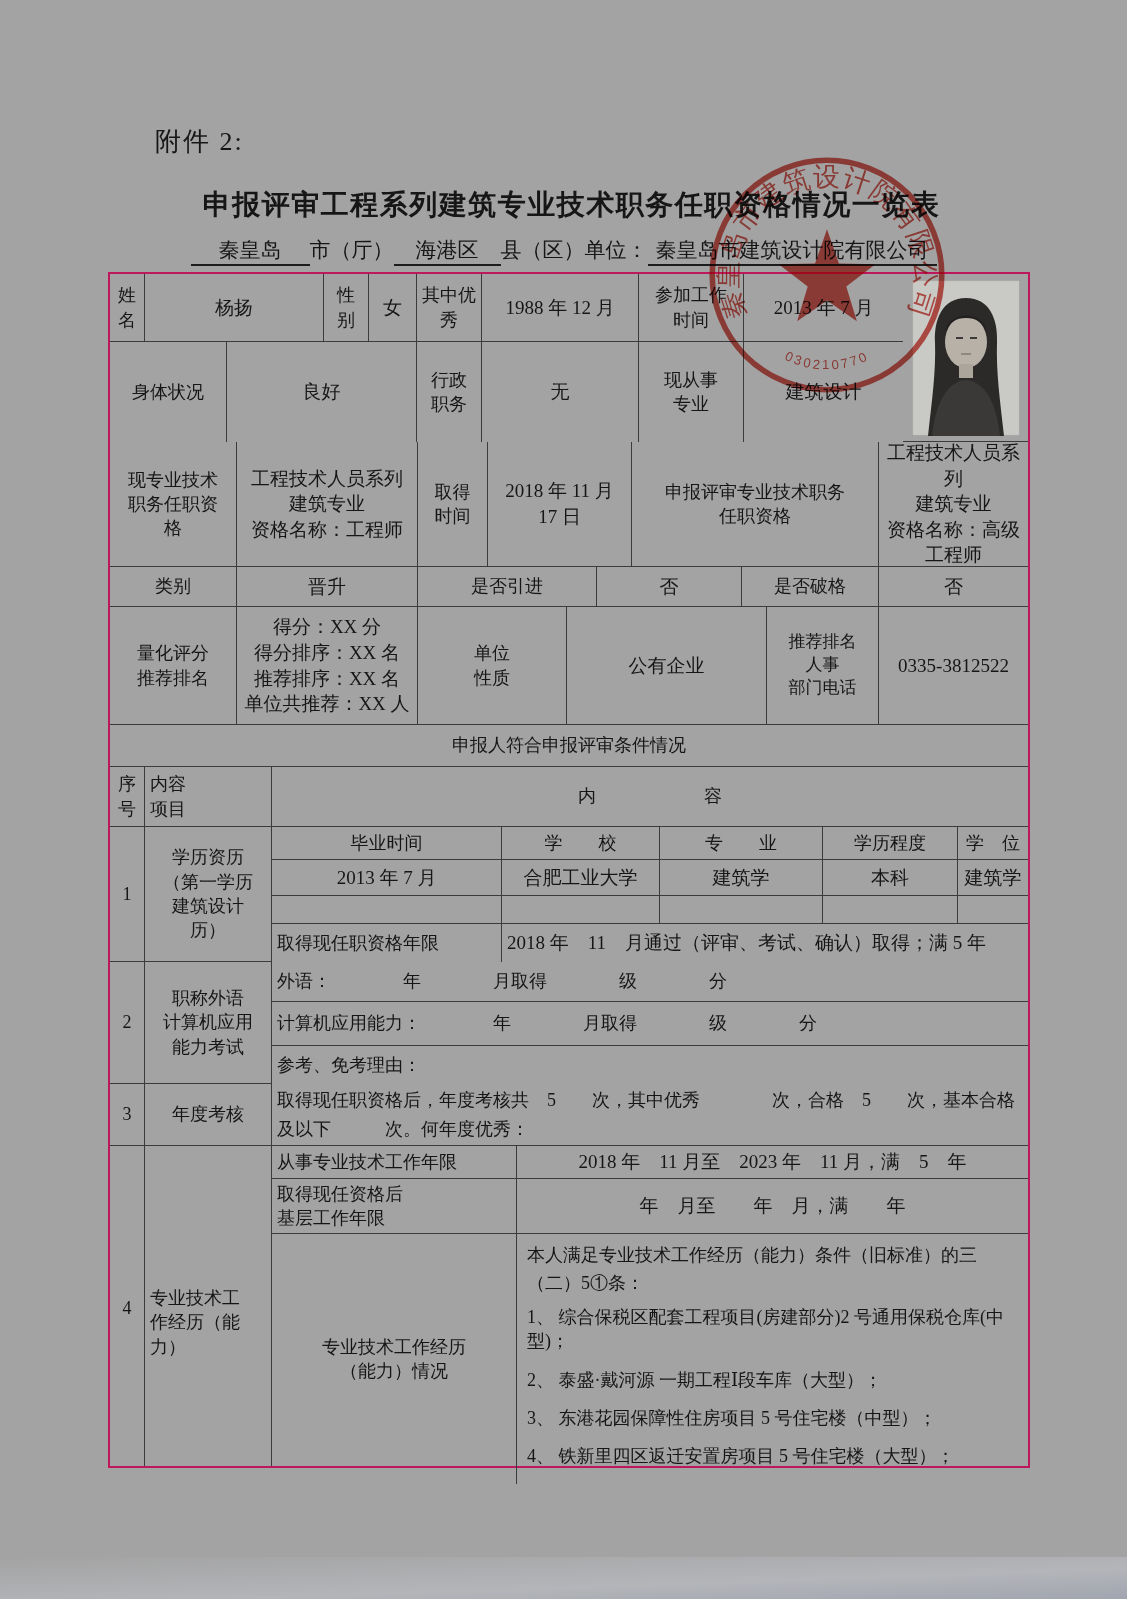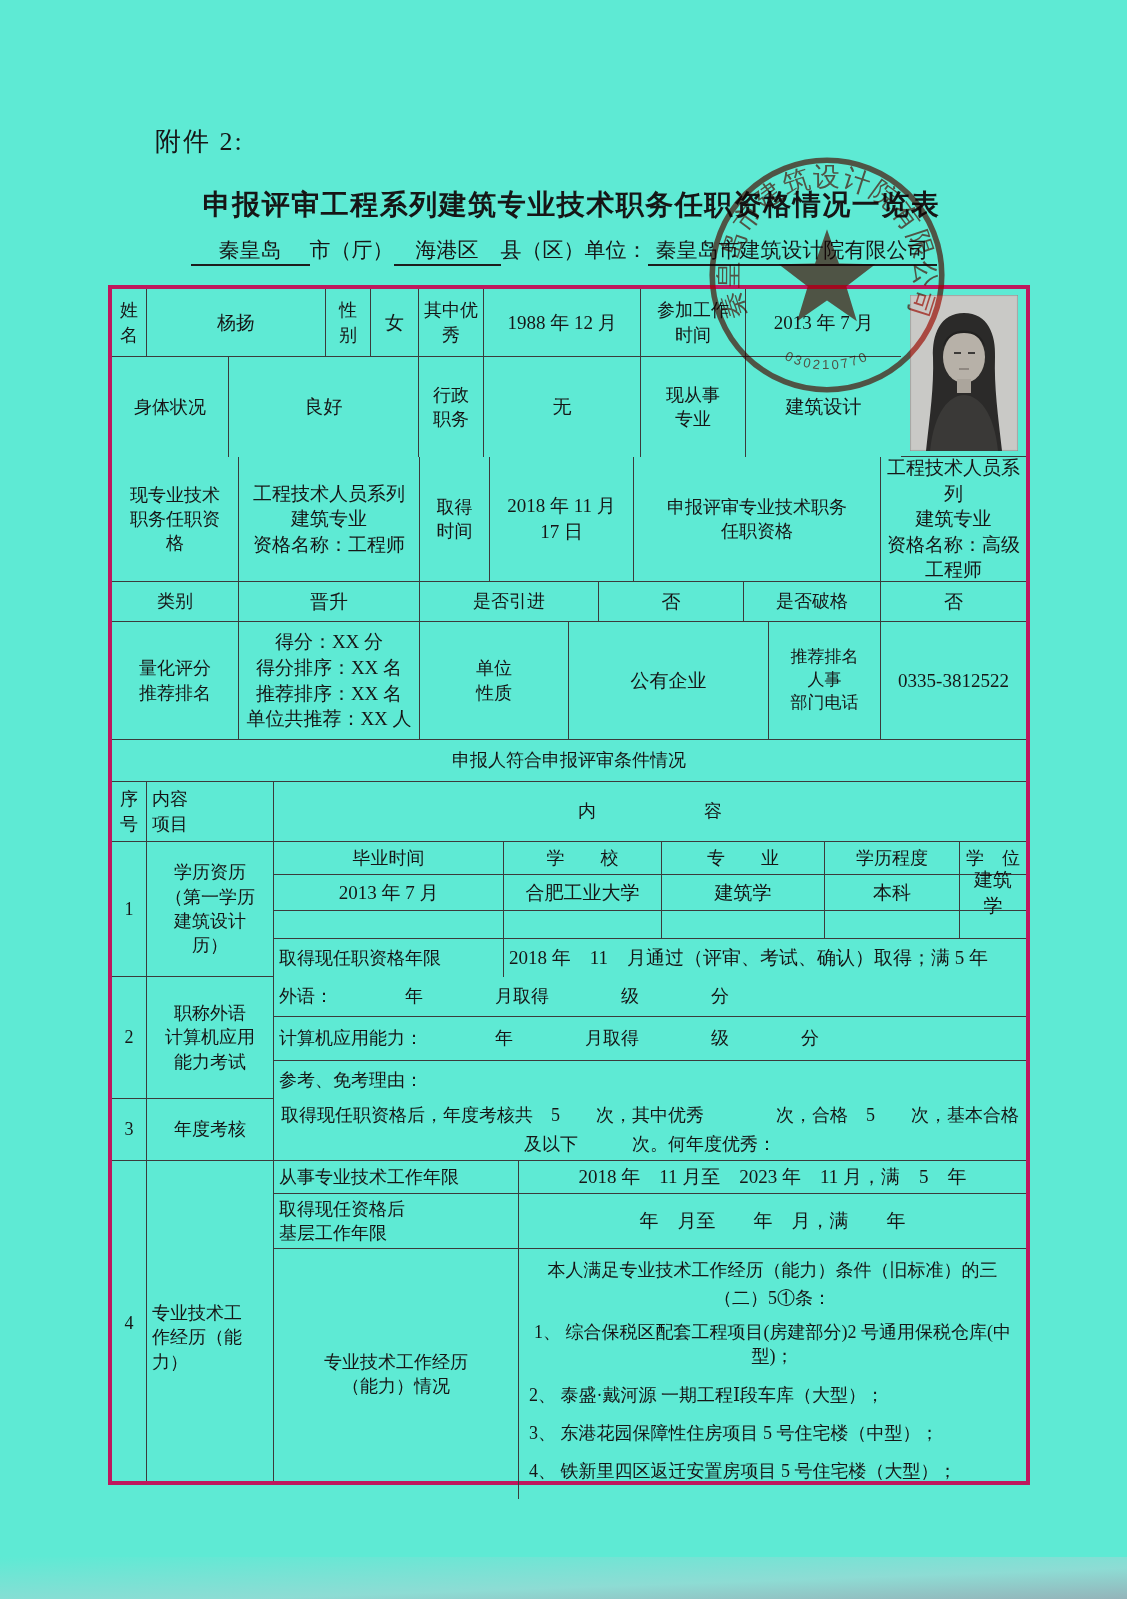--- a/index.html
+++ b/index.html
@@ -1,38 +1,38 @@
 <!DOCTYPE html>
 <html><head>
 <meta charset="utf-8">
 <style>
   html,body{margin:0;padding:0;background:#ffffff;}
-  #page{position:relative;width:1127px;height:1599px;background:#5eead4;overflow:hidden;
+  #page{position:relative;width:1127px;height:1599px;background:#a3a3a3;overflow:hidden;
         font-family:"Liberation Serif","DejaVu Serif",serif;color:#161616;}
   
   #attachment{position:absolute;left:155px;top:124px;font-size:26px;letter-spacing:2px;}
   #doc-title{position:absolute;left:16px;right:0;top:186px;text-align:center;font-size:28px;
              font-weight:600;letter-spacing:1.5px;}
   #subtitle{position:absolute;left:0;right:0;top:236px;display:flex;justify-content:center;
             align-items:baseline;font-size:21px;}
   .u{border-bottom:2px solid #1d1d1d;}
   .u.city{padding:0 28px;}
   .u.district{padding:0 22px;}
   .u.unit{padding:0 8px;}
   
-  #form-table{position:absolute;left:108px;top:272px;width:922px;border:4px solid #be185d;
-              box-sizing:border-box;font-size:18px;line-height:1.35;margin-top:13px;}
+  #form-table{position:absolute;left:108px;top:272px;width:922px;border:2px solid #be185d;
+              box-sizing:border-box;font-size:18px;line-height:1.35;}
   .row{display:flex;}
   .cell{border-right:1.5px solid #3b3b3b;border-bottom:1.5px solid #3b3b3b;box-sizing:border-box;
         display:flex;flex-direction:column;align-items:center;justify-content:center;
         text-align:center;padding:3px 5px;flex:0 0 auto;}
   .grow{flex:1 1 auto;}
   .lastcol{border-right:none;}
   .nb{border-bottom:none;}
-  .left{align-items:flex-start;text-align:center;}
+  .left{align-items:flex-start;text-align:left;}
   .val{font-size:19px;}
   .subcol{display:flex;flex-direction:column;flex:1 1 auto;box-sizing:border-box;}
   
   #stamp{position:absolute;left:698px;top:146px;width:258px;height:258px;opacity:.82;
          mix-blend-mode:multiply;pointer-events:none;}
   
   #photo-wrap{position:relative;}
   
   #scan-shadow{position:absolute;left:0;right:0;bottom:0;height:42px;
      background:linear-gradient(178deg,rgba(255,255,255,0) 0%,rgba(199,203,212,.45) 62%,rgba(161,166,179,.8) 100%);}

